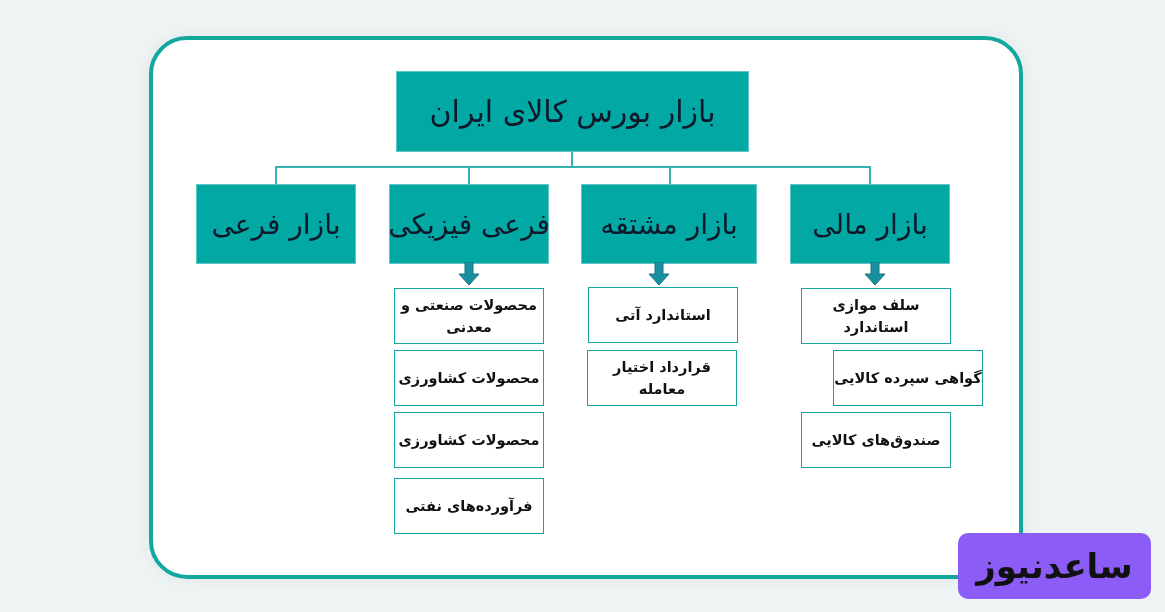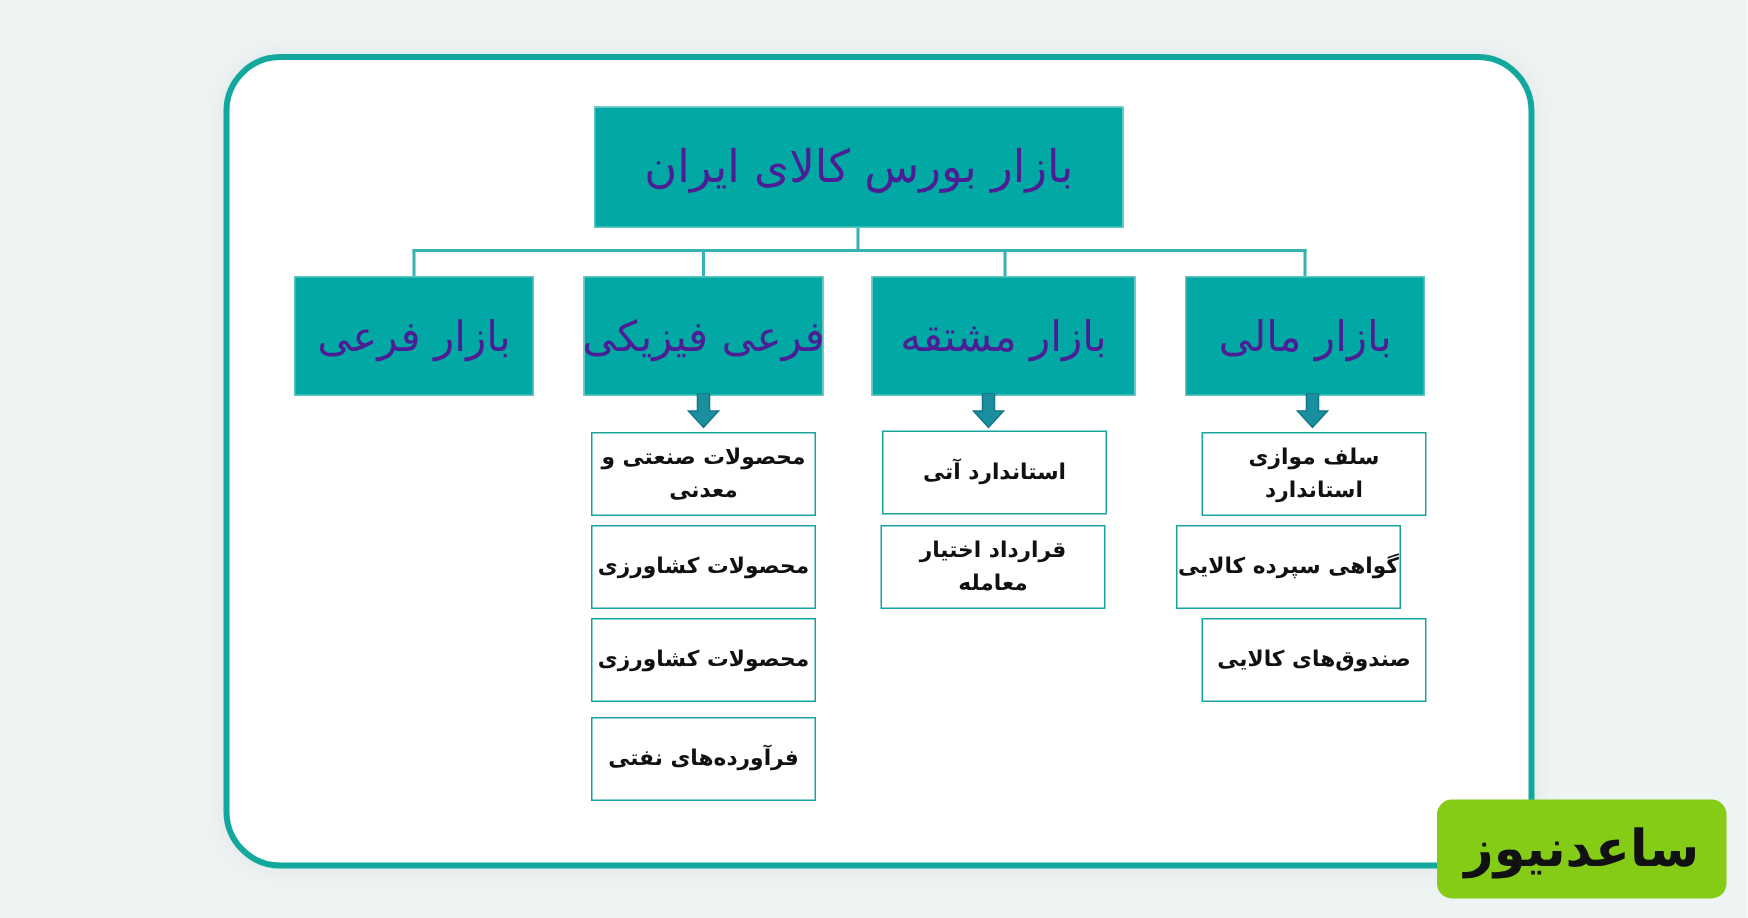--- a/index.html
+++ b/index.html
@@ -8,37 +8,37 @@
     background:#eef4f4;
     font-family: "DejaVu Sans", sans-serif;
   }
   .card {
     position:absolute; left:149px; top:36px; width:866px; height:535px;
     background:#ffffff; border:4px solid #13a89e; border-radius:38px;
     box-shadow: 0 0 18px rgba(0,0,0,0.06);
   }
   .line { position:absolute; background:#36b3b0; }
   .box {
-    position:absolute; background:#02a9a4; color:#4c1d95;
+    position:absolute; background:#02a9a4; color:#0f172a;
     display:flex; align-items:center; justify-content:center;
     direction:rtl; white-space:nowrap;
     border:1px solid #5ec6c3;
   }
   .root { left:396px; top:71px; width:351px; height:79px; font-size:30px; }
   .cat { top:184px; height:78px; font-size:28px; }
   .leaf {
     position:absolute; background:#fff; border:1.5px solid #19a3a0;
     width:148px; display:flex; align-items:center; justify-content:center;
     direction:rtl; text-align:center; font-weight:bold; font-size:14.5px;
     line-height:22px; color:#111;
   }
   .arrow { position:absolute; width:22px; height:24px; }
   .logo {
     position:absolute; left:958px; top:533px; width:193px; height:66px;
-    background:#84cc16; border-radius:10px;
+    background:#8b5cf6; border-radius:10px;
     display:flex; align-items:center; justify-content:center;
     direction:rtl; font-weight:bold; font-size:34px; color:#111;
   }
 </style>
 </head>
 <body>
 
 <div class="card"></div>
 
 <div class="line" style="left:571px;top:150px;width:2px;height:16px;"></div>
@@ -67,16 +67,16 @@
 
 <div class="leaf" style="left:394px;top:288px;height:54px;">محصولات صنعتی و معدنی</div>
 <div class="leaf" style="left:394px;top:350px;height:54px;">محصولات کشاورزی</div>
 <div class="leaf" style="left:394px;top:412px;height:54px;">محصولات کشاورزی</div>
 <div class="leaf" style="left:394px;top:478px;height:54px;">فرآورده‌های نفتی</div>
 
 <div class="leaf" style="left:588px;top:287px;height:54px;">استاندارد آتی</div>
 <div class="leaf" style="left:587px;top:350px;height:54px;">قرارداد اختیار معامله</div>
 
 <div class="leaf" style="left:801px;top:288px;height:54px;">سلف موازی استاندارد</div>
-<div class="leaf" style="left:784px;top:350px;height:54px;">گواهی سپرده کالایی</div>
+<div class="leaf" style="left:833px;top:350px;height:54px;">گواهی سپرده کالایی</div>
 <div class="leaf" style="left:801px;top:412px;height:54px;">صندوق‌های کالایی</div>
 
 <div class="logo">ساعدنیوز</div>
 
 </body></html>

